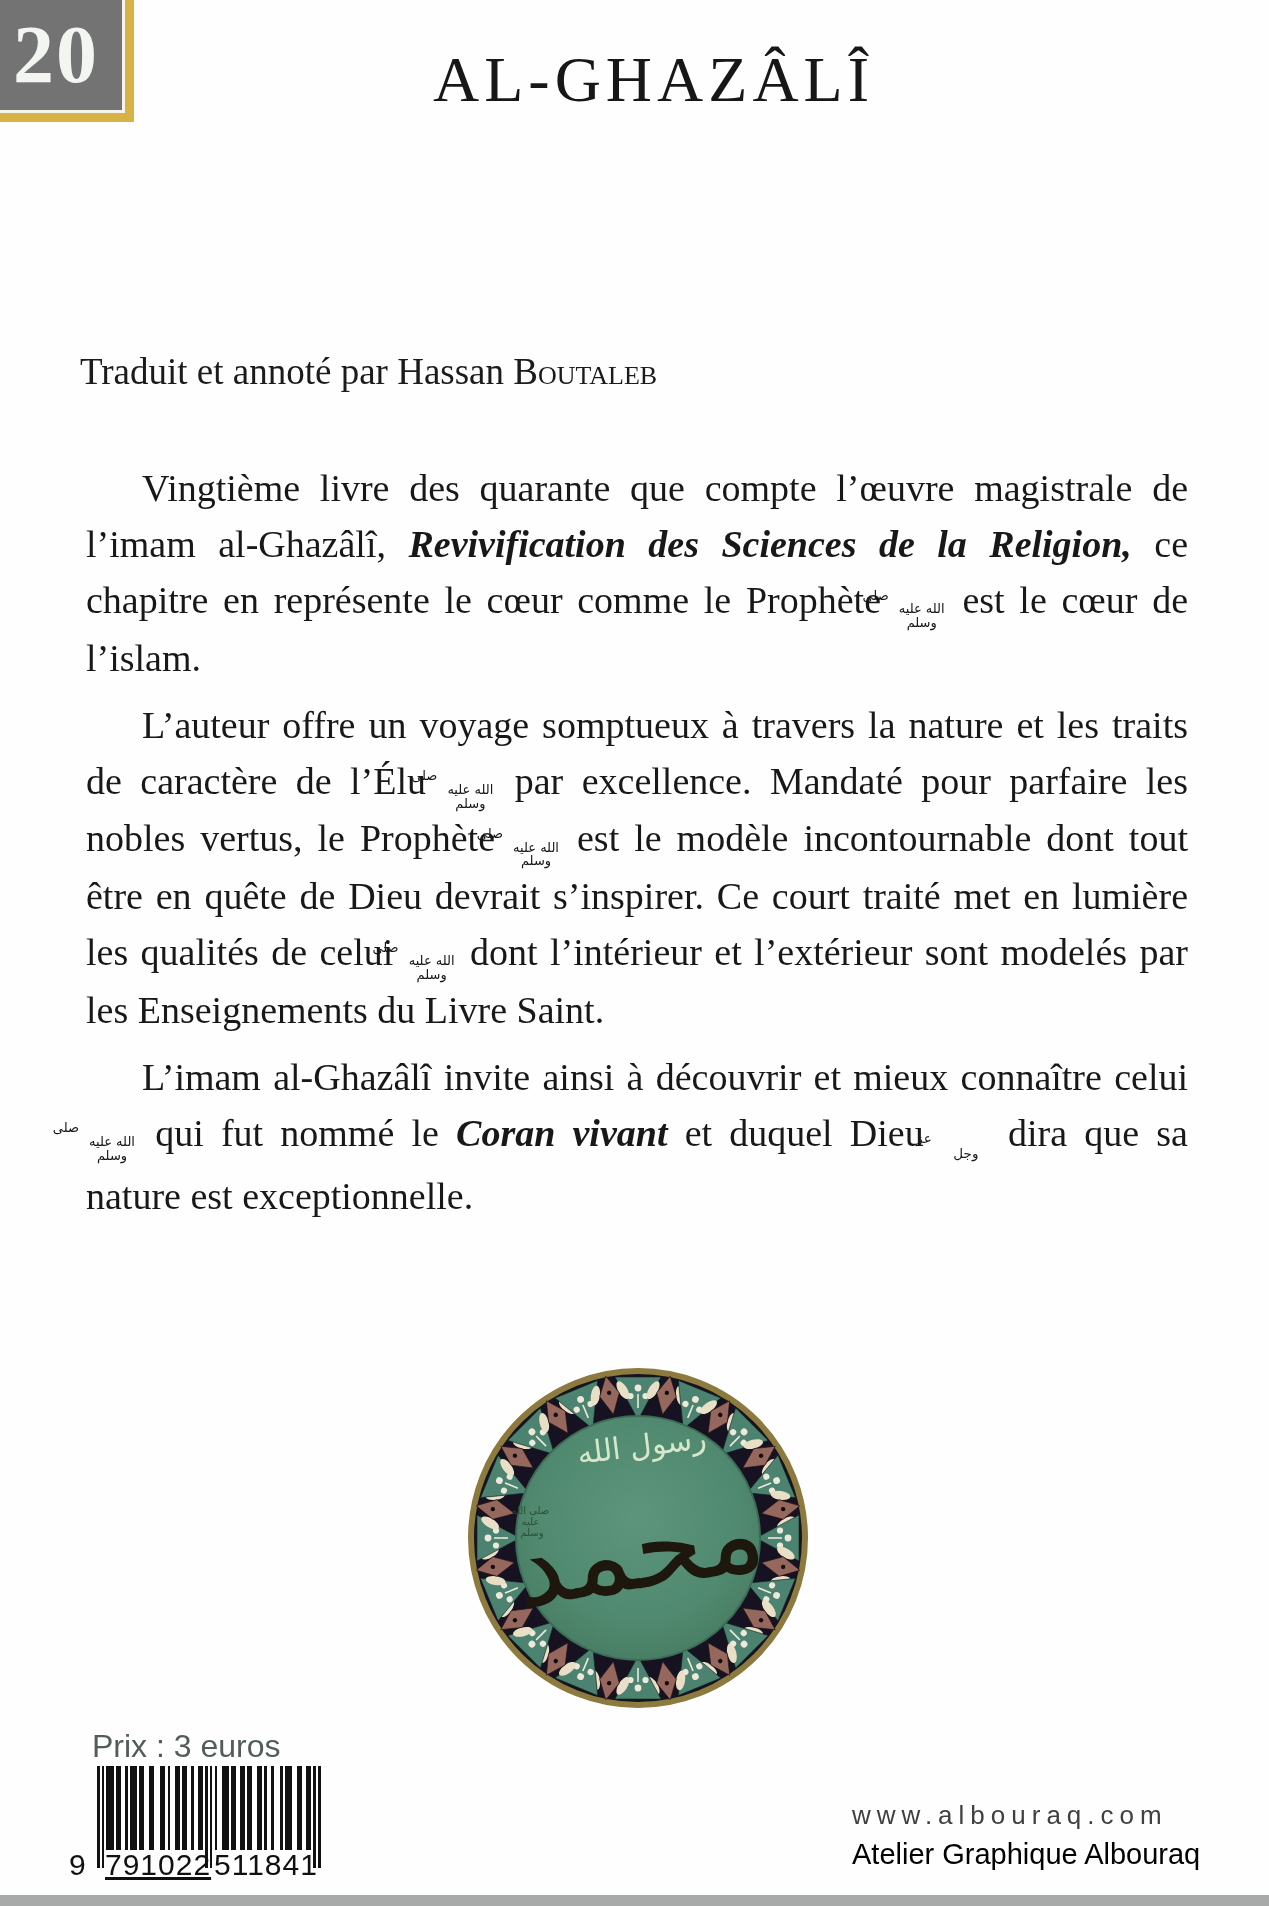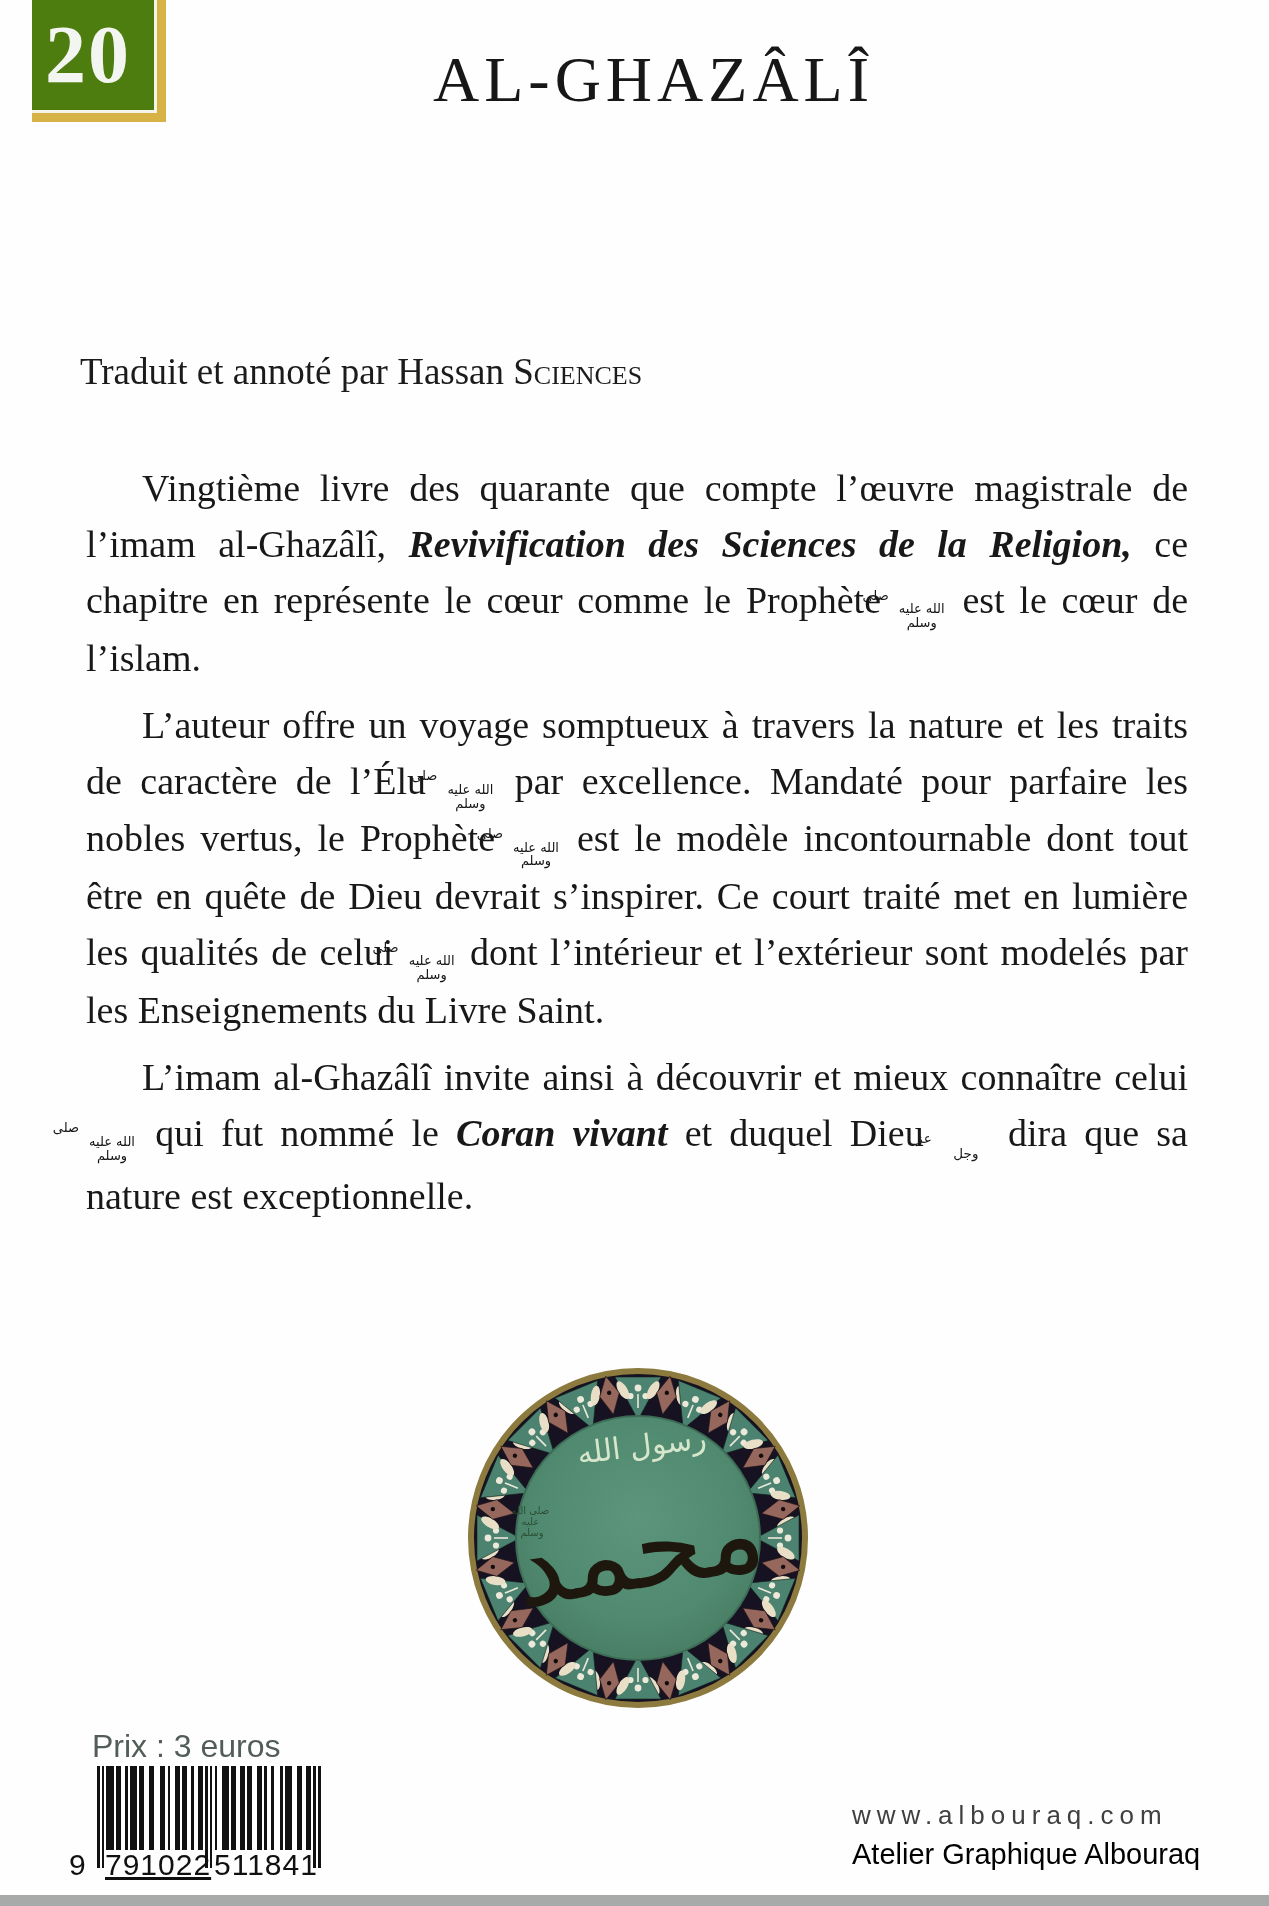--- a/index.html
+++ b/index.html
@@ -1,22 +1,22 @@
 <!DOCTYPE html>
 <html><head>
 <meta charset="utf-8">
 <style>
   html,body{margin:0;padding:0;background:#e8e8e8;}
   .page{position:relative;width:1269px;height:1906px;background:#fefefe;overflow:hidden;
         font-family:"Liberation Serif",serif;color:#181818;}
 
   
-  .badge{position:absolute;left:0;top:0;width:125px;height:113px;background:#4d7c0f;
+  .badge{position:absolute;left:0;top:0;width:125px;height:113px;background:#737373;
          border-right:9px solid #d7b345;border-bottom:9px solid #d7b345;
-         box-shadow:inset -3px -3px 0 0 #f5f3ea;margin-left:32px;}
+         box-shadow:inset -3px -3px 0 0 #f5f3ea;}
   .badge-number{position:absolute;left:13px;top:0;line-height:110px;font-size:82px;
          font-weight:bold;color:#f3f5f0;letter-spacing:2px;}
 
   
   .author{position:absolute;left:0;right:0;top:48px;margin:0;text-align:center;
           transform:translateX(19px);font-size:64px;font-weight:400;letter-spacing:5px;
           color:#171717;line-height:1;}
 
   
   .title{position:absolute;left:76px;top:168px;margin:0;font-size:64px;line-height:82px;
@@ -70,21 +70,21 @@
 <div class="page">
 
   <div class="badge">
     <span class="badge-number">20</span>
   </div>
 
   <h1 class="author">AL-GHAZÂLÎ</h1>
 
 
   <div class="translator">
-    <span>Traduit et annoté par Hassan </span><span class="sc">Sciences</span>
+    <span>Traduit et annoté par Hassan </span><span class="sc">Boutaleb</span>
   </div>
 
   <div class="body-text">
       <p><span>Vingtième livre des quarante que compte l’œuvre magistrale de l’imam al-Ghazâlî, </span><span class="it">Revivification des Sciences de la Religion,</span><span> ce chapitre en représente le cœur comme le Prophète </span><span class="cal cal-body">صلى الله عليه وسلم</span><span> est le cœur de l’islam.</span></p>
       <p><span>L’auteur offre un voyage somptueux à travers la nature et les traits de caractère de l’Élu </span><span class="cal cal-body">صلى الله عليه وسلم</span><span> par excellence. Mandaté pour parfaire les nobles vertus, le Prophète </span><span class="cal cal-body">صلى الله عليه وسلم</span><span> est le modèle incontournable dont tout être en quête de Dieu devrait s’inspirer. Ce court traité met en lumière les qualités de celui </span><span class="cal cal-body">صلى الله عليه وسلم</span><span> dont l’intérieur et l’extérieur sont modelés par les Enseignements du Livre Saint.</span></p>
       <p><span>L’imam al-Ghazâlî invite ainsi à découvrir et mieux connaître celui </span><span class="cal cal-body">صلى الله عليه وسلم</span><span> qui fut nommé le </span><span class="it">Coran vivant</span><span> et duquel Dieu </span><span class="cal cal-azza">عز وجل</span><span> dira que sa nature est exceptionnelle.</span></p>
     </div>
 
   <figure class="medallion">
     <svg id="medallion-svg" viewBox="0 0 344 344" width="344" height="344">

